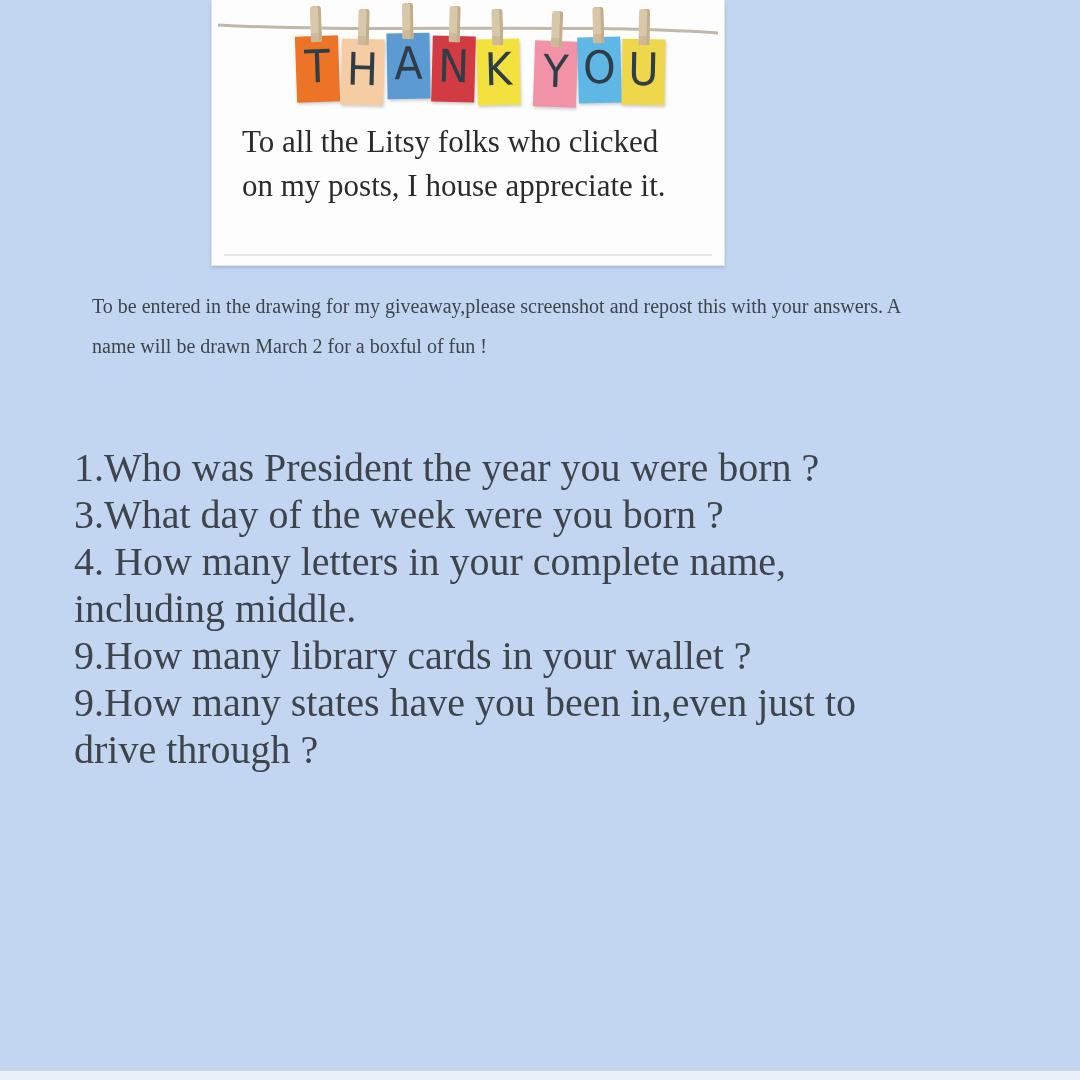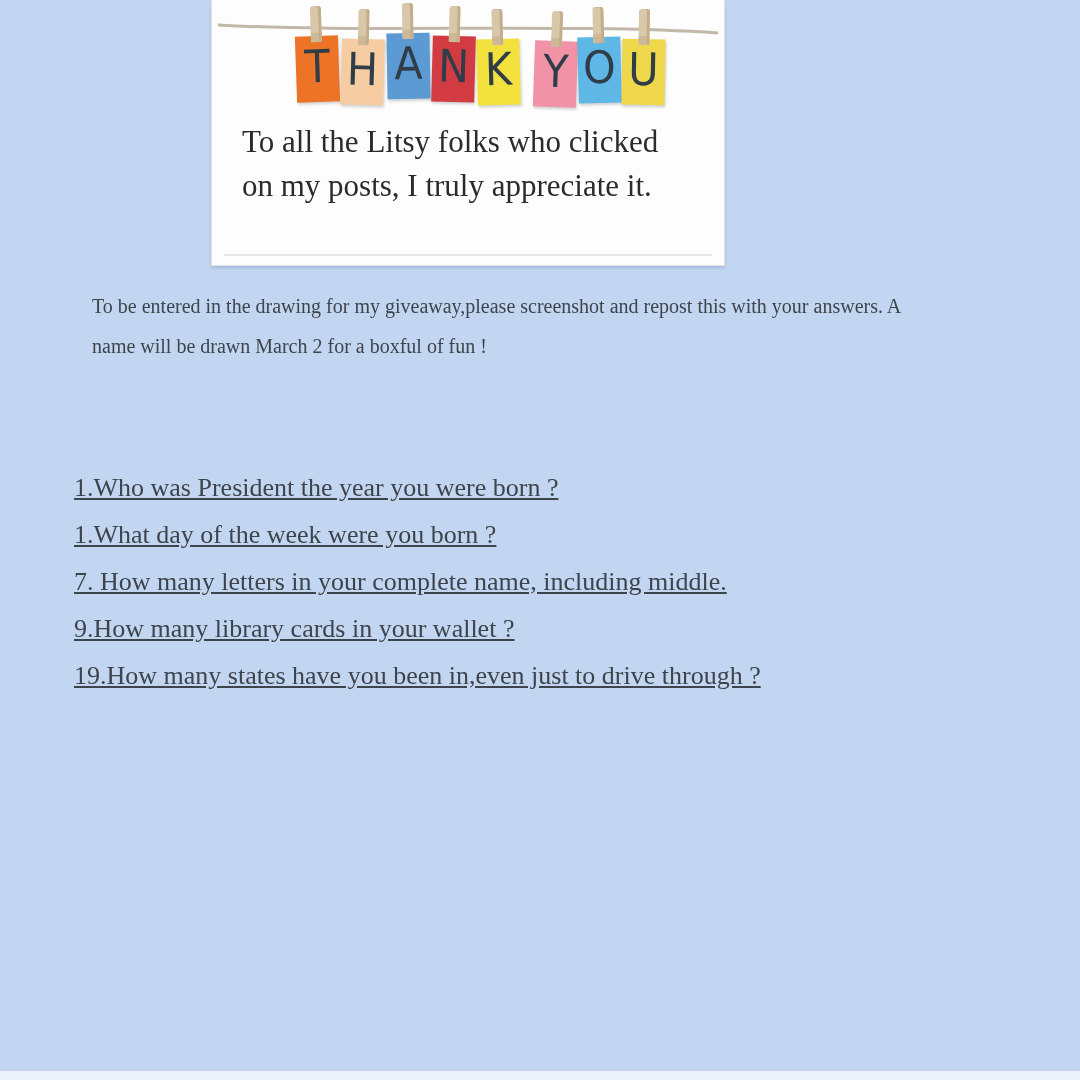--- a/index.html
+++ b/index.html
@@ -71,24 +71,23 @@
 
   
   .intro{
     position:absolute;
     left:92px;top:286px;width:824px;
     font-size:20px;line-height:40px;
     color:var(--ink,#3E444C);
   }
   .questions{
     position:absolute;
-    left:74px;top:464px;width:864px;
-    font-size:26px;line-height:47px;
+    left:74px;top:444px;width:864px;
+    font-size:40px;line-height:47px;
     color:var(--ink,#3E444C);
-    text-decoration:underline;
   }
   .q{margin:0;padding:0;}
 
   .bottom-strip{
     position:absolute;
     left:0;right:0;bottom:0;height:9px;
     background:var(--strip-bg,#EAF1FB);
     border-top:2px solid var(--strip-line,#C7D4EE);
   }
 </style>
@@ -138,38 +137,38 @@
           <span class="pin"></span>
           <span class="tag-letter">O</span>
         </div>
 
         <div class="tag" style="background: rgb(239, 215, 75);">
           <span class="pin"></span>
           <span class="tag-letter">U</span>
         </div>
       </div>
 
-    <div class="card-msg">To all the Litsy folks who clicked on my posts, I truly appreciate it.</div>
+    <div class="card-msg">To all the Litsy folks who clicked on my posts, I house appreciate it.</div>
     <div class="card-rule"></div>
   </div>
 
   <div class="intro">To be entered in the drawing for my giveaway,please screenshot and repost this with your answers. A name will be drawn March 2 for a boxful of fun !</div>
 
   <div class="questions">
 
       <div class="q">1.Who was President the year you were born ?</div>
 
 
-      <div class="q">1.What day of the week were you born ?</div>
+      <div class="q">3.What day of the week were you born ?</div>
 
 
 
 
-      <div class="q">7. How many letters in your complete name, including middle.</div>
+      <div class="q">4. How many letters in your complete name, including middle.</div>
 
 
       <div class="q">9.How many library cards in your wallet ?</div>
 
-      <div class="q">19.How many states have you been in,even just to drive through ?</div>
+      <div class="q">9.How many states have you been in,even just to drive through ?</div>
     </div>
 
   <div class="bottom-strip"></div>
 </div>
 
 </body></html>

